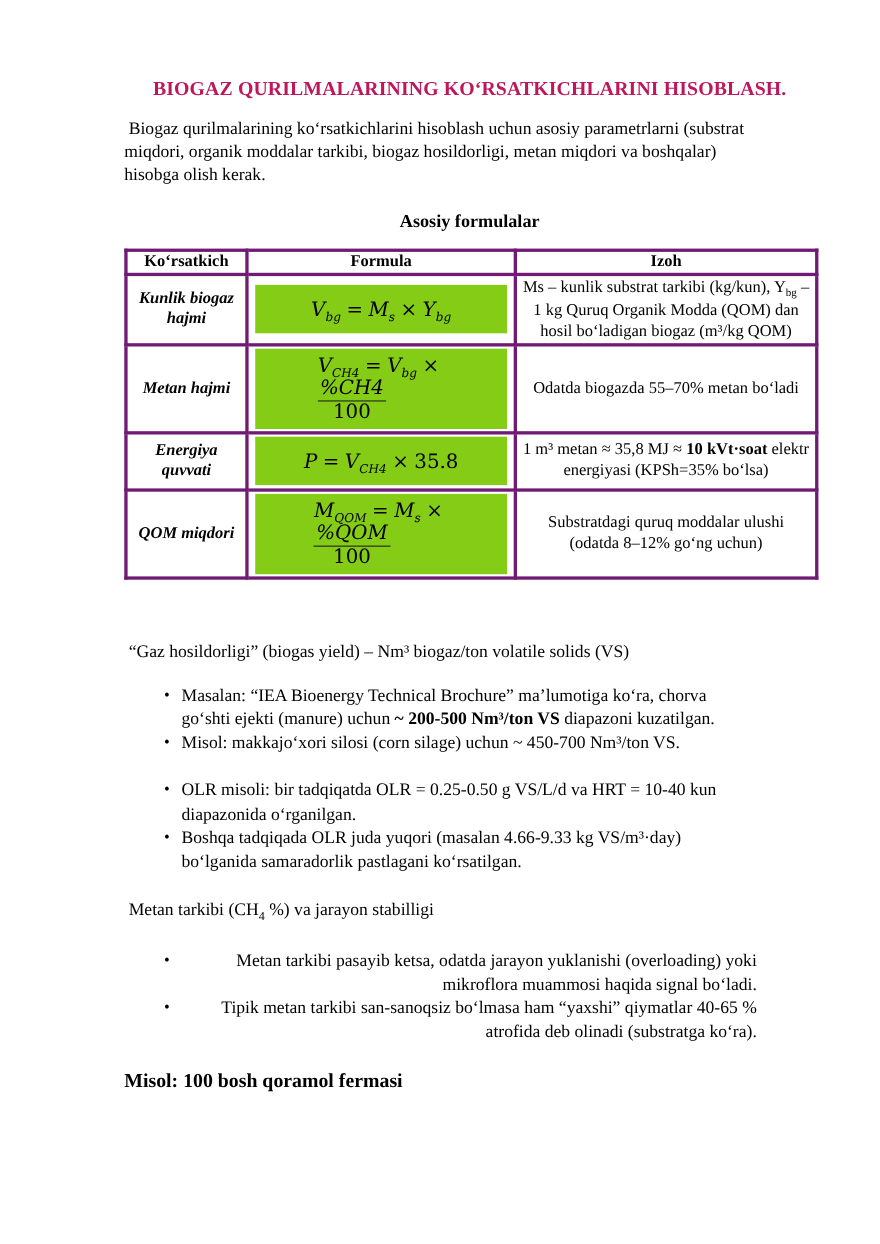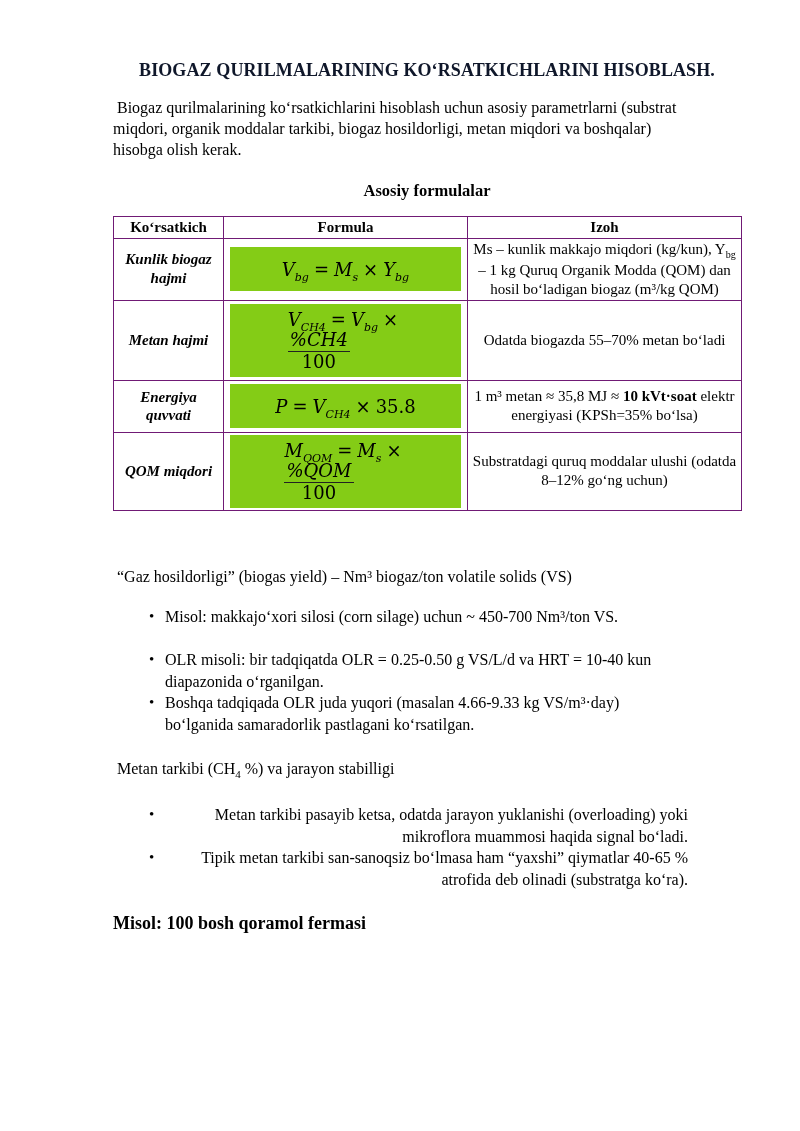--- a/index.html
+++ b/index.html
@@ -8,26 +8,26 @@
     width:800px;height:1131px;
     box-sizing:border-box;
     padding:57px 59px 0 113px;
     background:#ffffff;
     font-family:"Liberation Serif", serif;
     color:#000000;
     overflow:hidden;
   }
   .content{width:628px;}
   h1.doc-title{
-    margin:2px;
+    margin:12px;
     font-size:18px;
     line-height:1.25;
     font-weight:bold;
     text-align:center;
-    color:#0f172a;
+    color:#be185d;
     letter-spacing:0.1px;
   }
   p{margin:0;}
   .intro{
     margin-top:15px;
     width:583px;
     font-size:16px;
     line-height:21px;
     text-indent:4px;
   }
@@ -37,21 +37,21 @@
     font-weight:bold;
     text-align:center;
   }
   table.formula-table{
     margin-top:15px;
     border-collapse:collapse;
     width:628px;
     table-layout:fixed;
   }
   table.formula-table td, table.formula-table th{
-    border:1px solid #701a75;
+    border:3px solid #701a75;
     vertical-align:middle;
     padding:1px 4px;
     overflow:hidden;
   }
   col.c1{width:110px;} col.c2{width:244px;} col.c3{width:274px;}
   tr.r-head{height:22px;}
   tr.r1{height:56px;} tr.r2{height:80px;} tr.r3{height:52px;} tr.r4{height:70px;}
   th{font-size:15px;font-weight:bold;text-align:center;padding:1px 2px;}
   td.klabel{font-size:15px;font-weight:bold;text-align:center;line-height:1.25;font-style:italic;}
   td.fcell{text-align:center;padding:2px 4px;}
@@ -146,21 +146,21 @@
         <th>Izoh</th>
       </tr>
 
       <tr class="r1">
         <td class="klabel">Kunlik biogaz hajmi</td>
         <td class="fcell">
           <div class="fbg">
             <span class="math"><span>V</span><sub>bg</sub><span class="op">=</span><span>M</span><sub>s</sub><span class="op">×</span><span>Y</span><sub>bg</sub></span>
           </div>
         </td>
-        <td class="icell"><span>Ms – kunlik makkajo miqdori (kg/kun), Y</span><sub>bg</sub><span> – 1 kg Quruq Organik Modda (QOM) dan hosil bo‘ladigan biogaz (m³/kg QOM)</span></td>
+        <td class="icell"><span>Ms – kunlik substrat tarkibi (kg/kun), Y</span><sub>bg</sub><span> – 1 kg Quruq Organik Modda (QOM) dan hosil bo‘ladigan biogaz (m³/kg QOM)</span></td>
       </tr>
 
       <tr class="r2">
         <td class="klabel">Metan hajmi</td>
         <td class="fcell">
           <div class="fbg">
             <span class="fblock">
               <span class="line1 math"><span>V</span><sub>CH4</sub><span class="op">=</span><span>V</span><sub>bg</sub><span class="op">×</span></span>
               <span class="line2 math"><span class="frac"><span class="fn">%CH4</span><span class="fd">100</span></span></span>
             </span>
@@ -190,20 +190,21 @@
           </div>
         </td>
         <td class="icell">Substratdagi quruq moddalar ulushi (odatda 8–12% go‘ng uchun)</td>
       </tr>
     </tbody>
       </table>
 
     <p class="gaz-line">“Gaz hosildorligi” (biogas yield) – Nm³ biogaz/ton volatile solids (VS)</p>
 
     <ul class="blist l-yield">
+      <li><span>Masalan: “IEA Bioenergy Technical Brochure” ma’lumotiga ko‘ra, chorva go‘shti ejekti (manure) uchun </span><b>~ 200-500 Nm³/ton VS</b><span> diapazoni kuzatilgan.</span></li>
       <li><span>Misol: makkajo‘xori silosi (corn silage) uchun ~ 450-700 Nm³/ton VS.</span></li>
     </ul>
 
     <ul class="blist l-olr">
       <li><span>OLR misoli: bir tadqiqatda OLR = 0.25-0.50 g VS/L/d va HRT = 10-40 kun diapazonida o‘rganilgan.</span></li>
       <li><span>Boshqa tadqiqada OLR juda yuqori (masalan 4.66-9.33 kg VS/m³·day) bo‘lganida samaradorlik pastlagani ko‘rsatilgan.</span></li>
     </ul>
 
     <p class="metan-heading"><span>Metan tarkibi (CH</span><sub>4</sub><span> %) va jarayon stabilligi</span></p>
 

